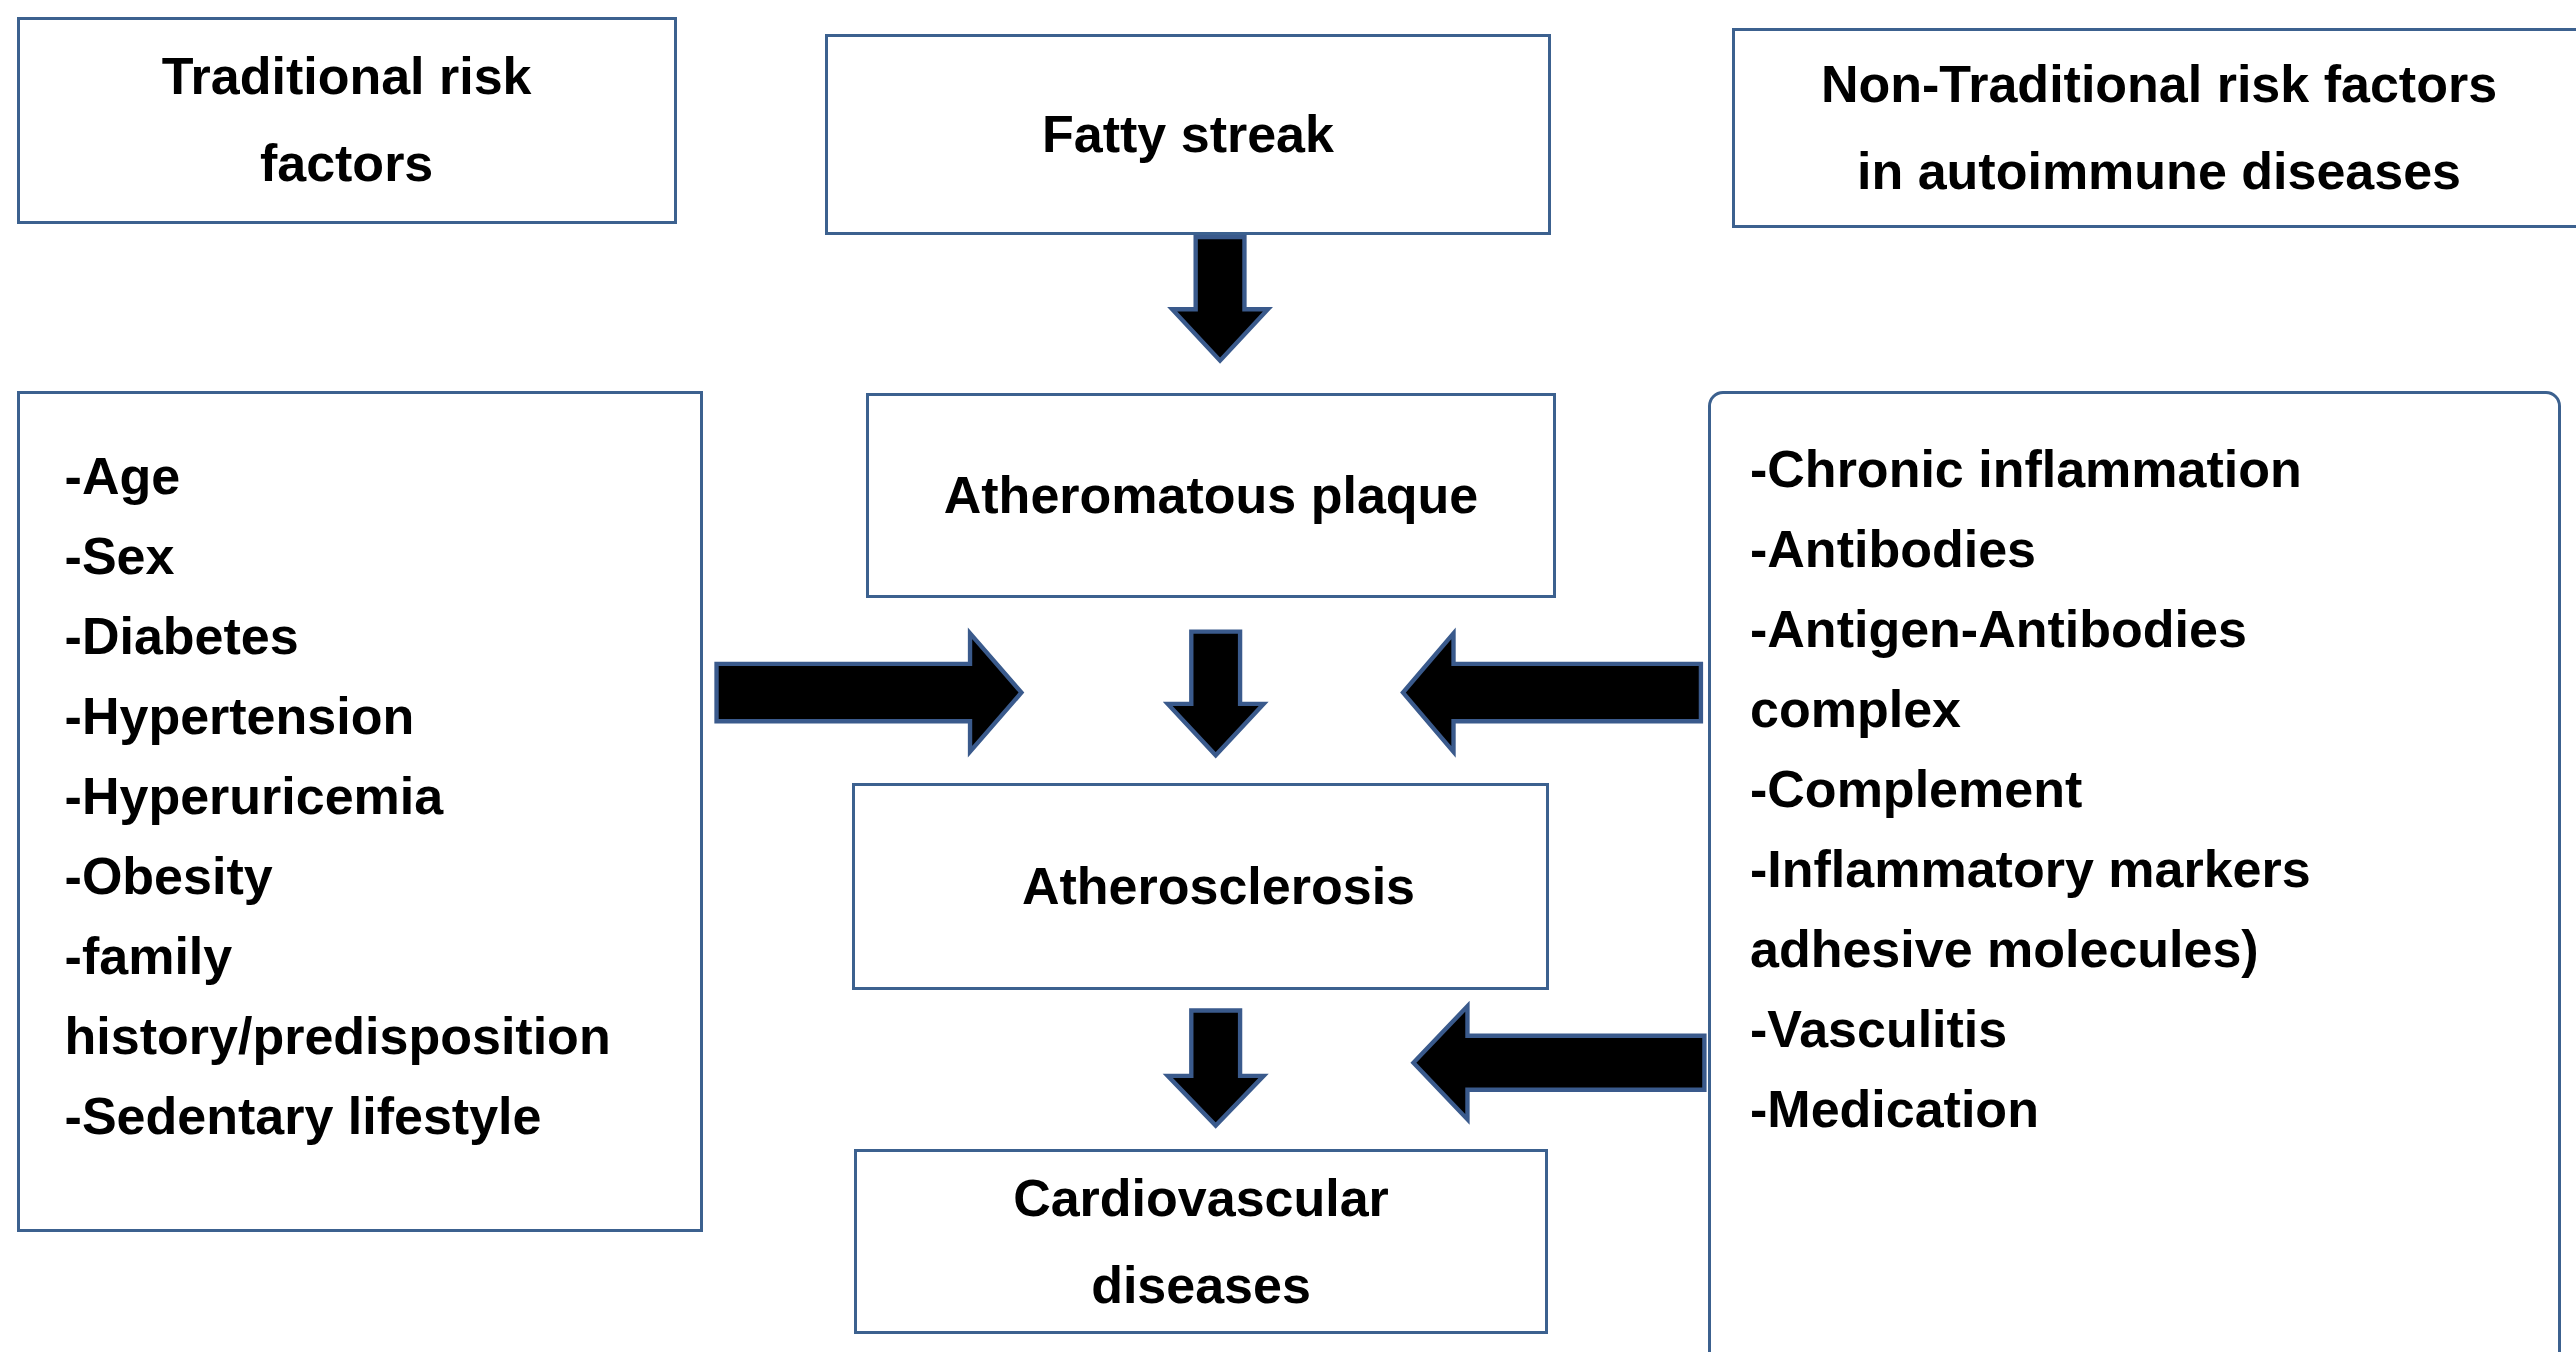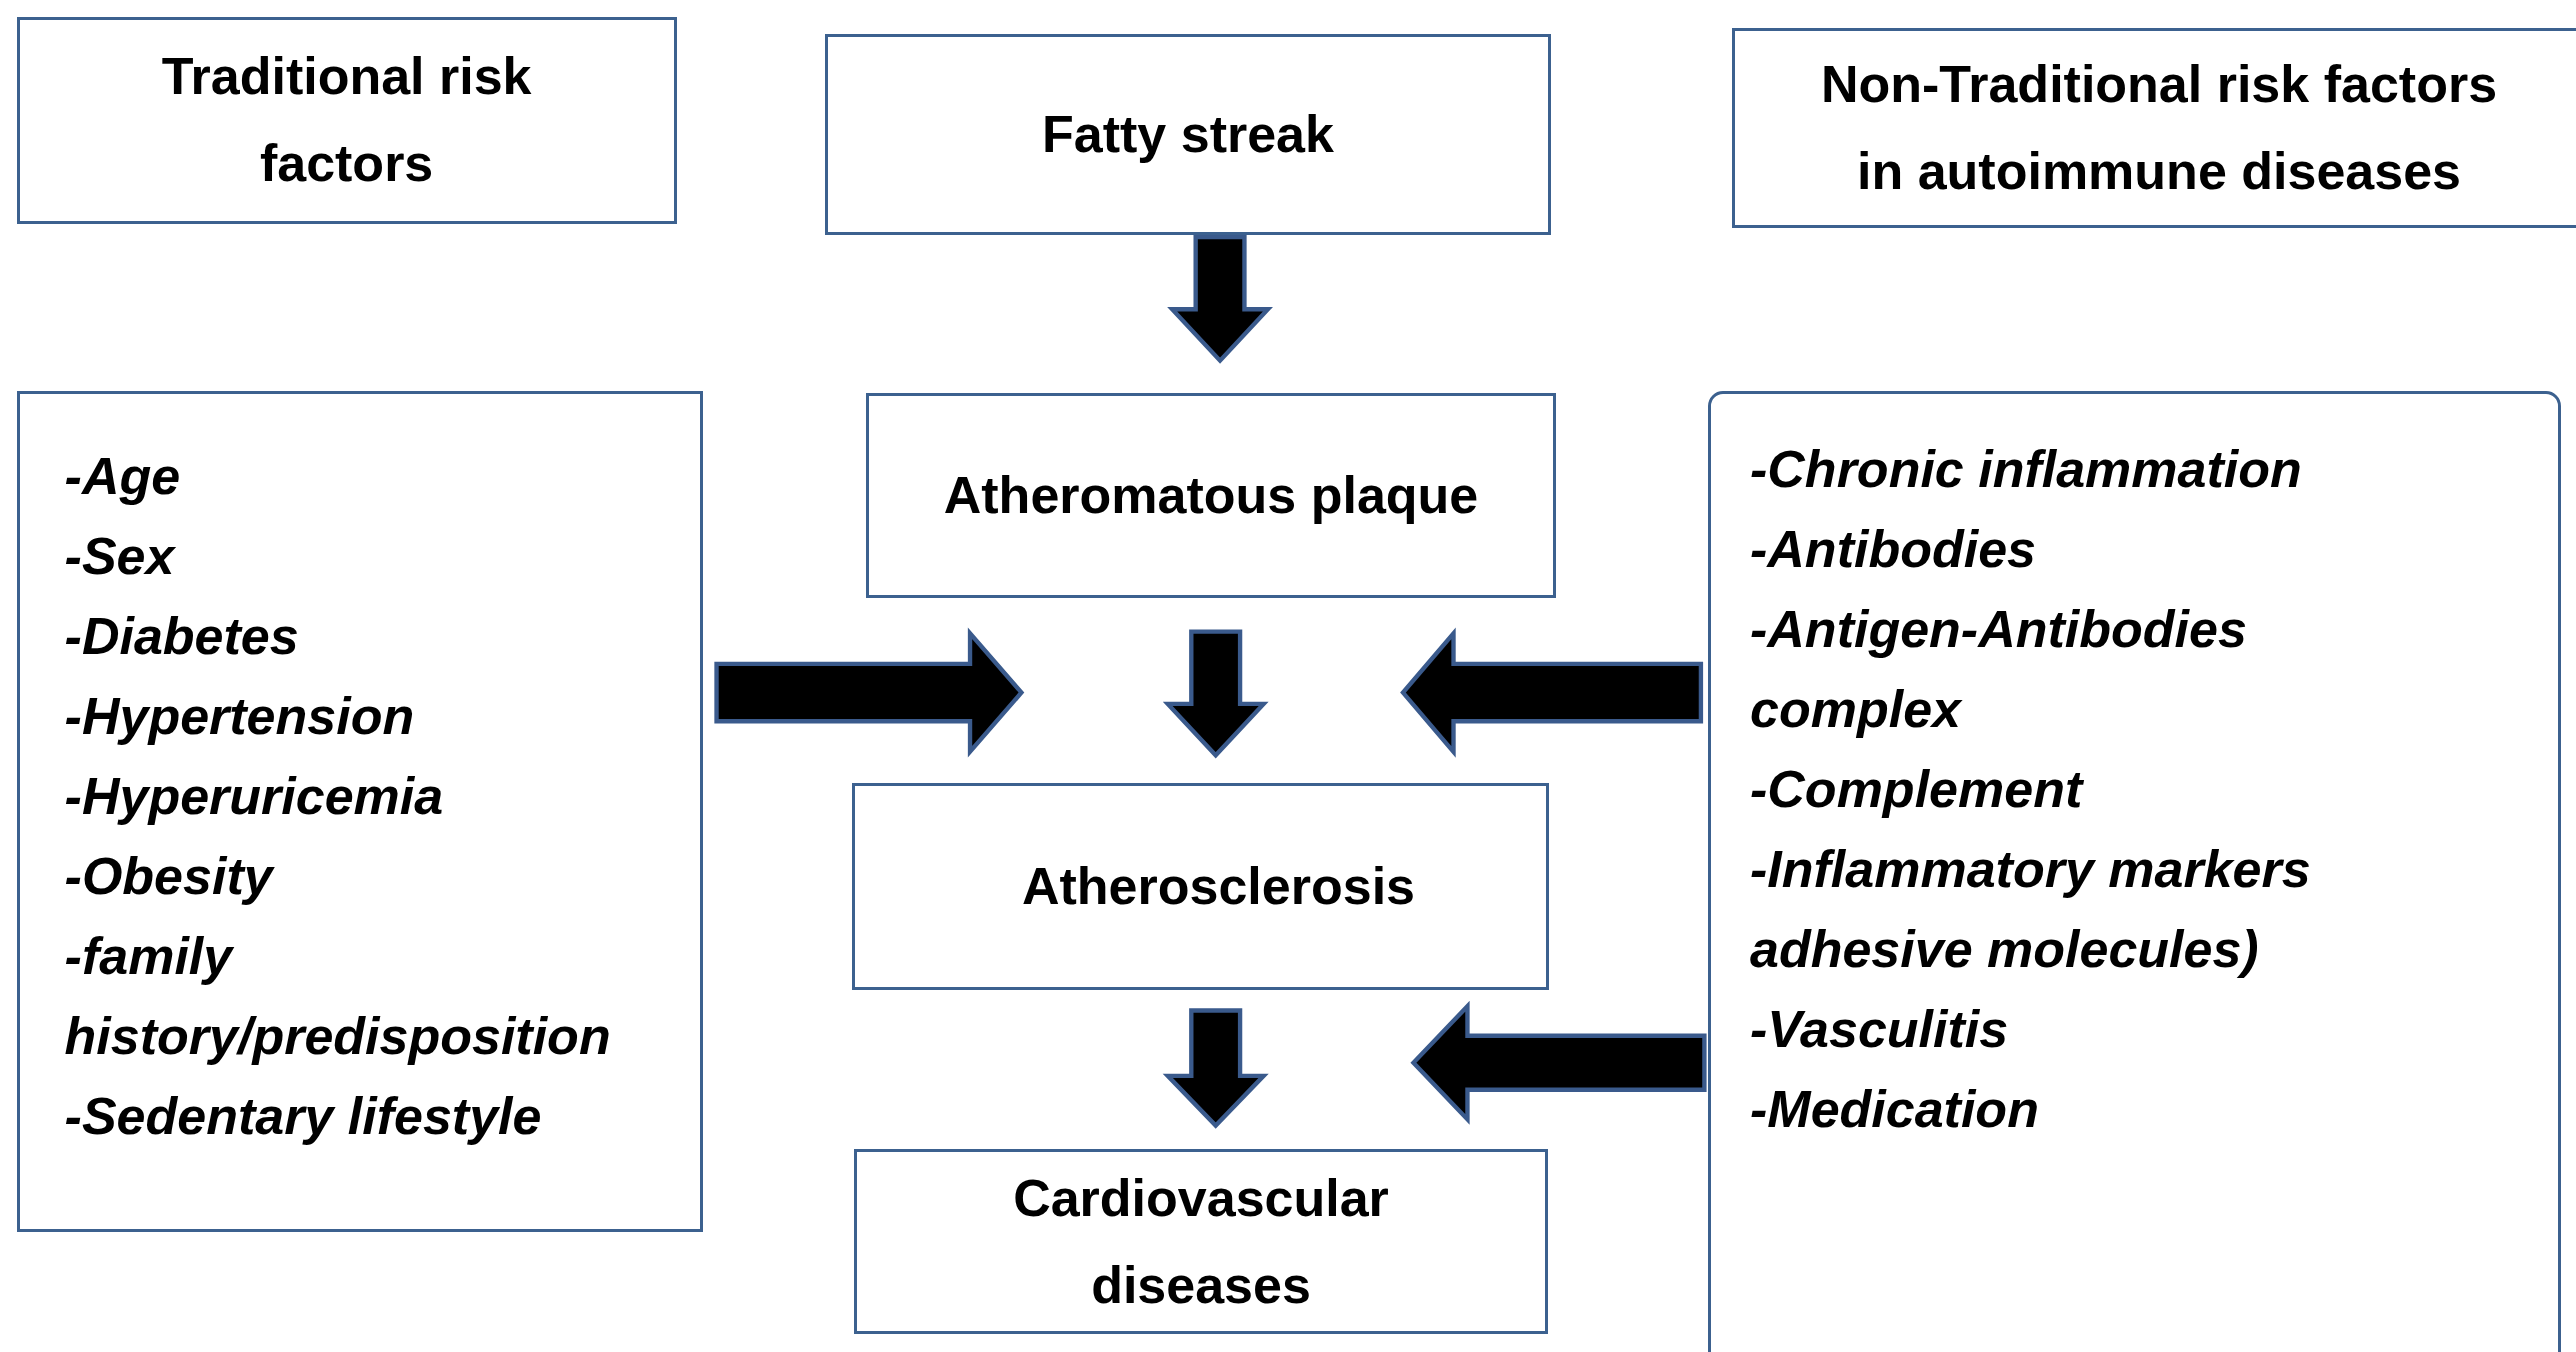--- a/index.html
+++ b/index.html
@@ -27,21 +27,21 @@
   }
   .flow{
     display:flex;flex-direction:column;
     align-items:center;justify-content:center;
     text-align:center;
     font-size:52px;line-height:87px;
   }
   .list{
     font-size:52px;line-height:80px;
   }
-  .list .line{white-space:nowrap;font-style:italic;}
+  .list .line{white-space:nowrap;}
   .flow .line{white-space:nowrap;}
   #box-traditional-title{left:16.6px;top:16.6px;width:660px;height:207px;}
   #box-fatty-streak{left:825px;top:22px;width:726px;height:201px;margin-top:12px;}
   #box-nontraditional-title{left:1706px;top:28px;width:854px;height:200px;margin-left:26px;}
   #box-traditional-list{left:16.6px;top:391px;width:686px;height:841px;padding:42px 17.4px 0 45px;}
   #box-atheromatous-plaque{left:866px;top:393px;width:690px;height:205px;}
   #box-nontraditional-list{left:1708px;top:391px;width:853px;height:1174px;padding:35px 17.4px 0 39px;border-radius:15px;}
   #box-atherosclerosis{left:852px;top:783px;width:697px;height:207px;padding-left:36px;}
   #box-cardiovascular{left:854px;top:1149px;width:694px;height:185px;}
   #arrows-layer{position:absolute;left:0;top:0;}

